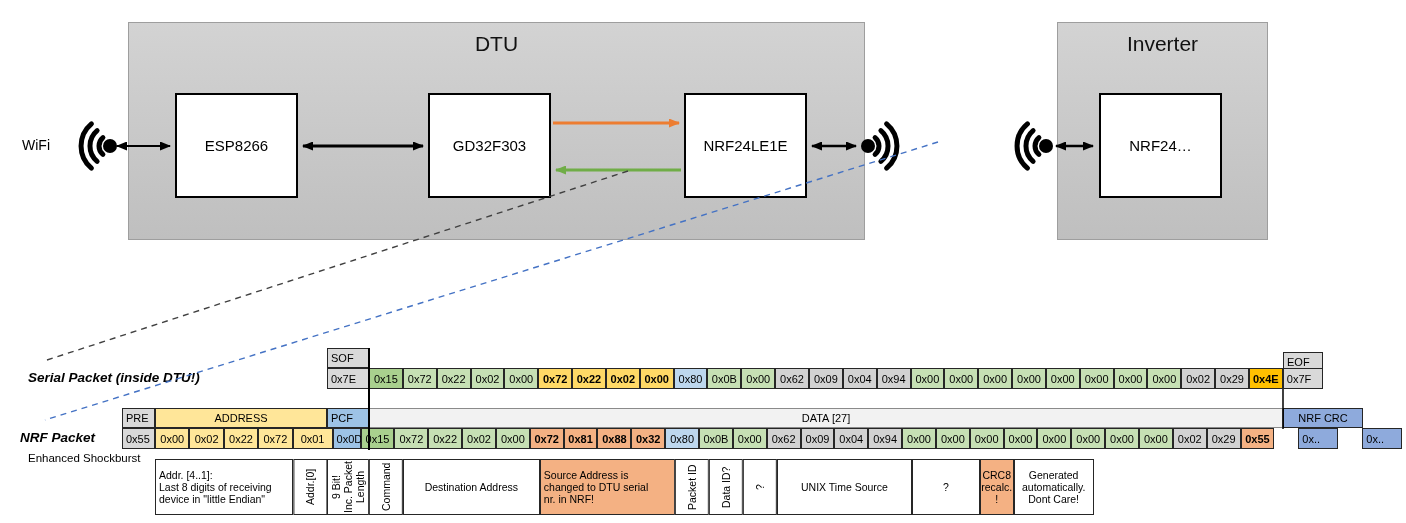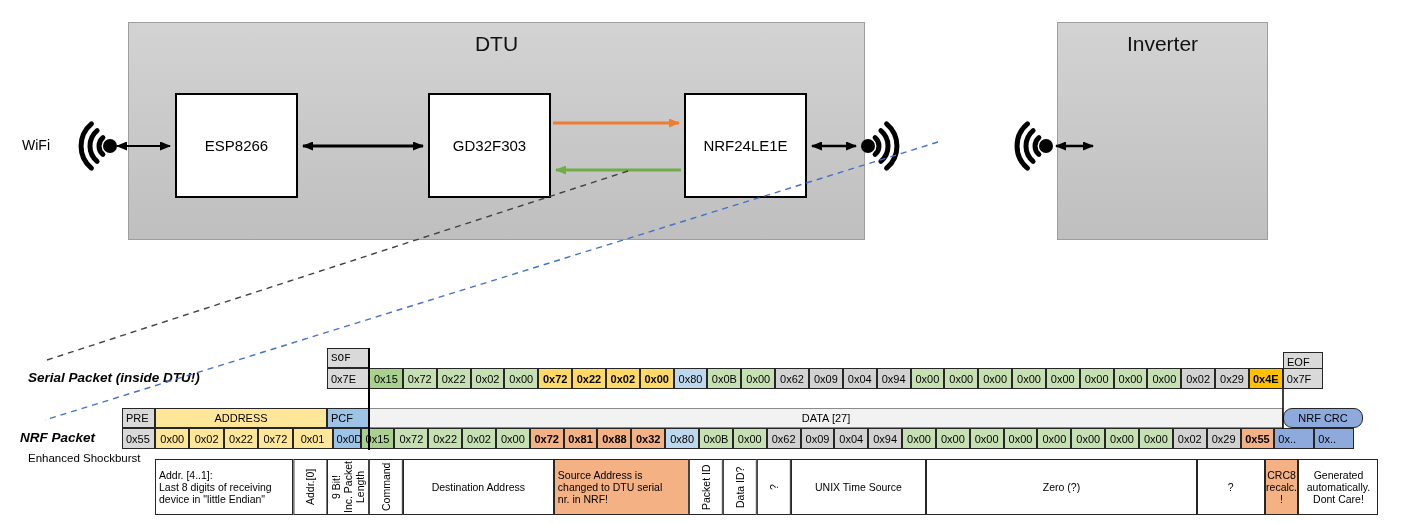--- a/index.html
+++ b/index.html
@@ -16,40 +16,40 @@
   #wifi-label{position:absolute;left:22px;top:137px;font-size:14px;}
 
   
   .plabel{position:absolute;font-size:13.5px;font-weight:700;font-style:italic;white-space:nowrap;}
   #serial-label{left:28px;top:370px;}
   #nrf-label{left:20px;top:430px;}
   #es-label{position:absolute;left:28px;top:452px;font-size:11.5px;white-space:nowrap;}
 
   .hd{position:absolute;height:20px;box-sizing:border-box;border:1px solid #262626;font-size:11px;display:flex;align-items:center;padding-left:3px;white-space:nowrap;}
   .hd.center{justify-content:center;padding-left:0;}
-  #hd-sof{left:327px;top:348px;width:42px;background:var(--header_gray);font-family:Liberation Mono, monospace;}
+  #hd-sof{left:327px;top:348px;width:42px;background:var(--header_gray);}
   #hd-eof{left:1283px;top:352px;width:40px;background:var(--header_gray);}
   #hd-pre{left:122px;top:408px;width:33px;background:var(--header_gray);}
   #hd-addr{left:155px;top:408px;width:172px;background:var(--yellow_addr);}
   #hd-pcf{left:327px;top:408px;width:42px;background:var(--blue_pcf);}
   #hd-data{left:369px;top:408px;width:914px;background:var(--data_header_bg);border-color:#8a8a8a;}
-  #hd-crc{left:1283px;top:408px;width:80px;background:var(--blue_crc);border-radius:9px;}
+  #hd-crc{left:1283px;top:408px;width:80px;background:var(--blue_crc);}
 
   .cells{position:absolute;display:flex;}
   #serial-vals{left:327px;top:368px;}
   #nrf-vals{left:122px;top:428px;}
   #nrf-ann{left:155px;top:459px;}
   .cell{height:21px;box-sizing:border-box;border:1px solid #262626;font-size:11px;display:flex;align-items:center;justify-content:center;white-space:nowrap;}
   .cell.pad{justify-content:flex-start;padding-left:3px;}
   .g1{background:var(--green_light);} .g2{background:var(--green_dark);}
   .gy{background:var(--cell_gray);} .hgy{background:var(--header_gray);}
   .yb{background:var(--yellow_bold);font-weight:700;}
   .ya{background:var(--yellow_addr);}
   .bl{background:var(--blue_light);}
-  .bp{background:var(--blue_pcf);} .bc{background:var(--blue_crc);}
+  .bp{background:var(--blue_pcf);} .bc{background:var(--blue_crc);margin-left:24px;}
   .sb{background:var(--salmon);font-weight:700;}
   .gold{background:var(--gold);font-weight:700;}
 
   .ann{height:56px;box-sizing:border-box;border:1px solid #262626;background:#fff;font-size:10.5px;line-height:1.15;display:flex;align-items:center;justify-content:center;text-align:center;white-space:pre-line;padding:1px;}
   .ann.al-left{justify-content:flex-start;text-align:left;padding-left:3px;}
   .ann.v{writing-mode:vertical-rl;transform:rotate(180deg);}
   .ann.bg-salmon{background:var(--salmon);}
 
   #overlay{position:absolute;left:0;top:0;width:1406px;height:523px;pointer-events:none;}
 </style>
@@ -65,20 +65,23 @@
     <div class="bigtitle">Inverter</div>
   </div>
   <div class="comp" id="esp">
     <span>ESP8266</span>
   </div>
   <div class="comp" id="gd">
     <span>GD32F303</span>
   </div>
   <div class="comp" id="nrfle">
     <span>NRF24LE1E</span>
+  </div>
+  <div class="comp" id="nrfinv">
+    <span>NRF24…</span>
   </div>
   <div id="wifi-label">WiFi</div>
 
   <div class="plabel" id="serial-label">Serial Packet (inside DTU!)</div>
   <div class="plabel" id="nrf-label">NRF Packet</div>
   <div id="es-label">Enhanced Shockburst</div>
 
   <div class="hd" id="hd-sof">SOF</div>
   <div class="hd" id="hd-eof">EOF</div>
   <div class="hd" id="hd-pre">PRE</div>
@@ -158,29 +161,28 @@
     </div>
   <div class="cells" id="nrf-ann">
       <div class="ann al-left" style="width: 137.6px;">Addr. [4..1]:
 Last 8 digits of receiving
 device in "little Endian"</div>
       <div class="ann v" style="width: 34.4px;">Addr.[0]</div>
       <div class="ann v" style="width: 42px;">9 Bit!
 Inc. Packet
 Length</div>
       <div class="ann v" style="width: 33.85px;">Command</div>
-      <div class="ann" style="width: 151px;">Destination Address</div>
+      <div class="ann" style="width: 137px;">Destination Address</div>
       <div class="ann al-left bg-salmon" style="width: 135.4px;">Source Address is
 changed to DTU serial
 nr. in NRF!</div>
       <div class="ann v" style="width: 33.85px;">Packet ID</div>
       <div class="ann v" style="width: 33.85px;">Data ID?</div>
       <div class="ann v" style="width: 33.85px;">?</div>
       <div class="ann" style="width: 135.4px;">UNIX Time Source</div>
-      <div class="ann" style="width: 270.8px;">Zero (?)</div>
       <div class="ann" style="width: 67.7px;">?</div>
       <div class="ann bg-salmon" style="width: 33.85px;">CRC8
 recalc.
 !</div>
       <div class="ann" style="width: 80px;">Generated
 automatically.
 Dont Care!</div>
     </div>
 
   <svg id="overlay" viewBox="0 0 1406 523">

